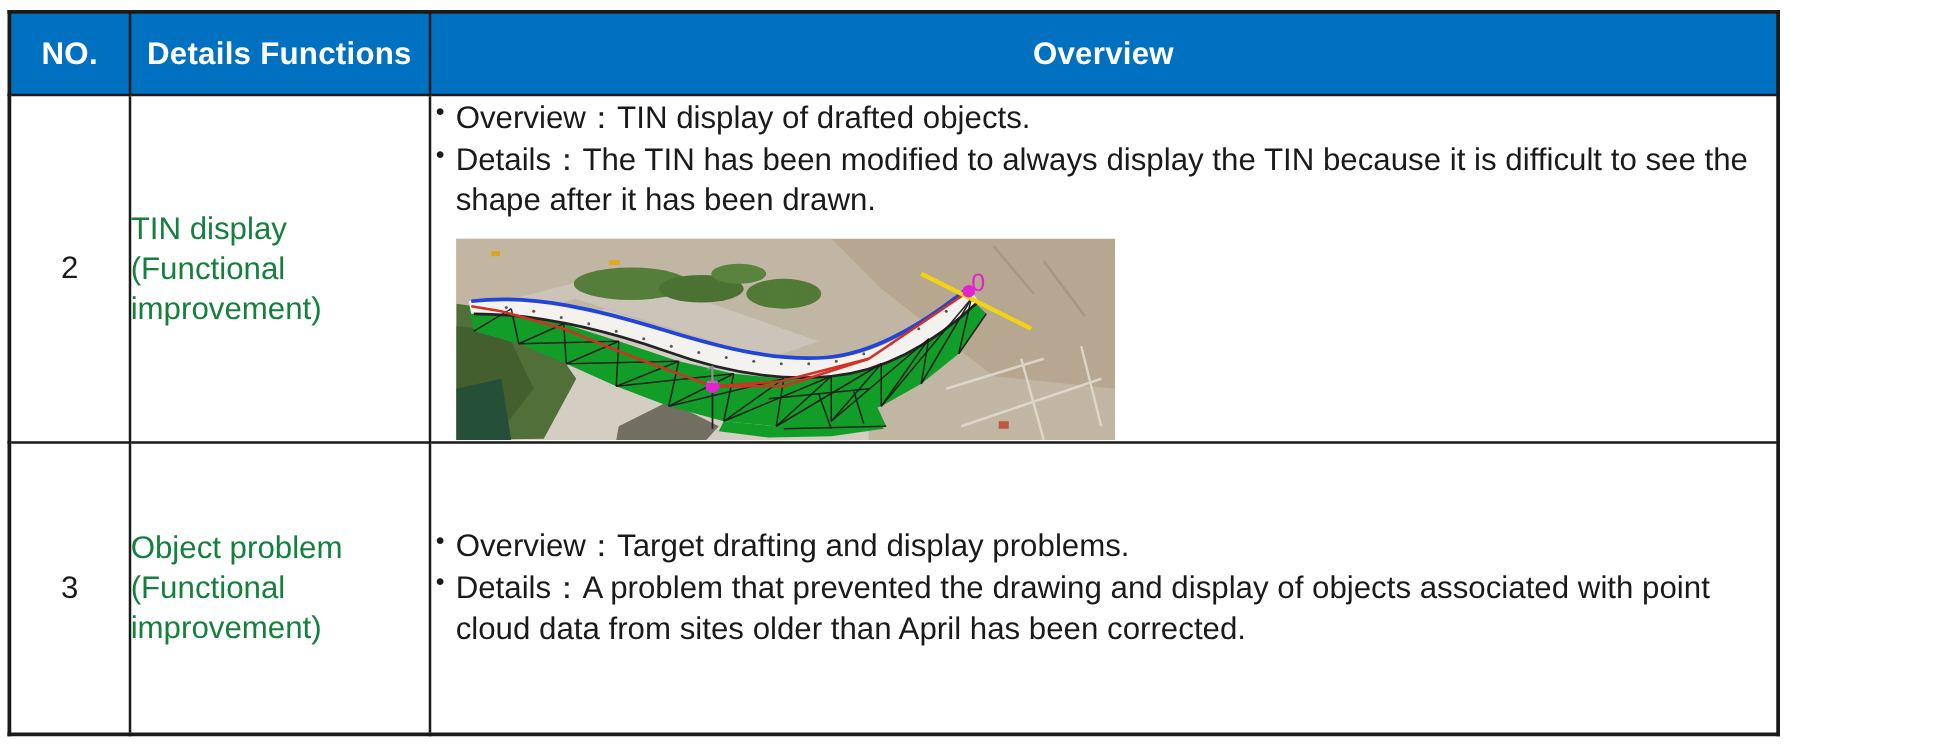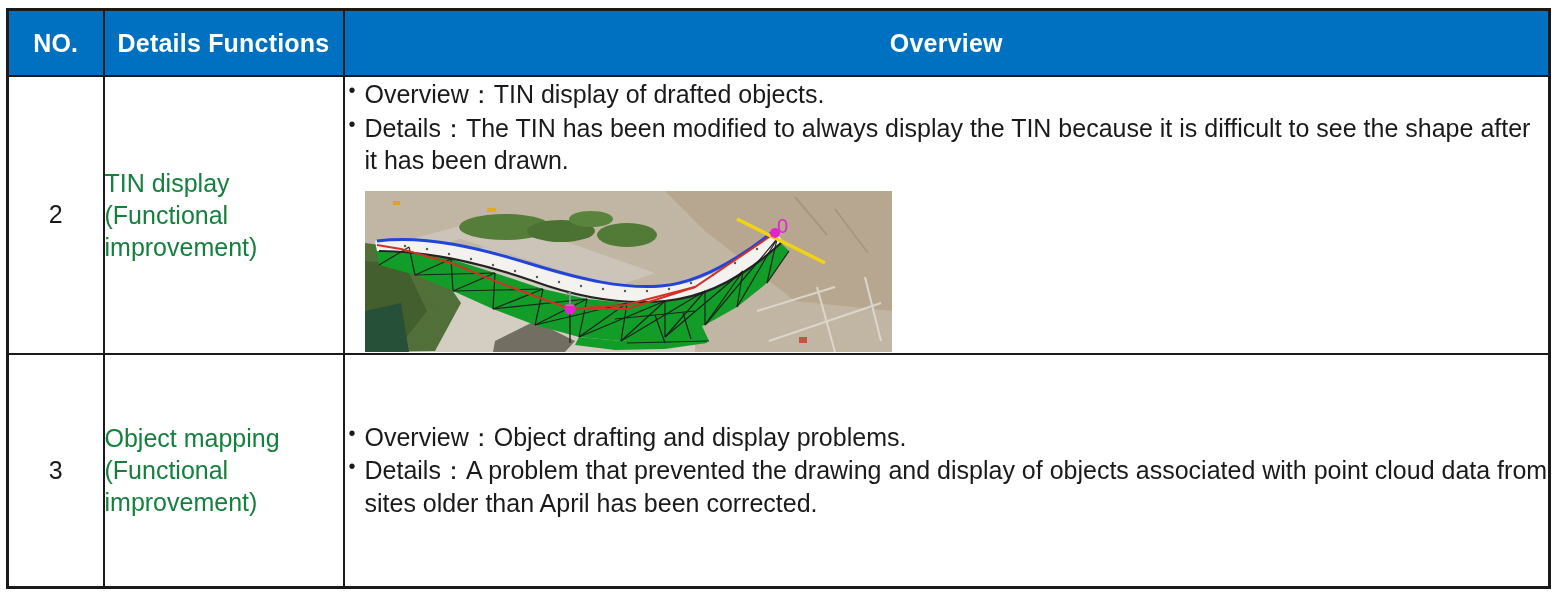--- a/index.html
+++ b/index.html
@@ -19,21 +19,21 @@
     height: 597px;
     background: #ffffff;
     overflow: hidden;
   }
 
   
   .rel-table {
     position: absolute;
     left: 6px;
     top: 8px;
-    width: 1545px;
+    width: 1418px;
     height: 581px;
     border-collapse: collapse;
     table-layout: fixed;
     border: 3px solid #1a1a1a;
     background: #ffffff;
   }
   .rel-table td, .rel-table th {
     border: 2px solid #1a1a1a;
     padding: 0;
     vertical-align: middle;
@@ -313,27 +313,27 @@
                 <rect x="0" y="0" width="527" height="161" fill="#ffffff" opacity="0.03" filter="url(#grain)"></rect>
               </g>
             </svg>
           </div>
         </td>
       </tr>
 
       <tr style="height:232px;">
         <td class="cell-no">3</td>
         <td class="cell-target">
-          <div>Object mapping</div>
+          <div>Object problem</div>
           <div>(Functional</div>
           <div>improvement)</div>
         </td>
         <td class="cell-over centerv">
           <ul class="bullets">
-            <li><span class="lbl">Overview</span><span>：</span><span>Object drafting and display problems.</span></li>
+            <li><span class="lbl">Overview</span><span>：</span><span>Target drafting and display problems.</span></li>
             <li><span class="lbl">Details</span><span>：</span><span>A problem that prevented the drawing and display of objects associated with point cloud data from sites older than April has been corrected.</span></li>
           </ul>
         </td>
       </tr>
 
     </tbody>
   </table>
 
 </div>
 

